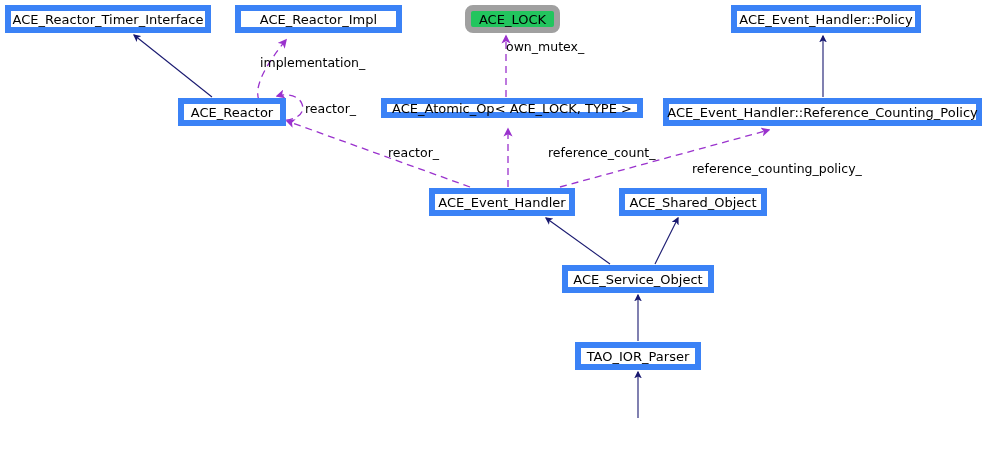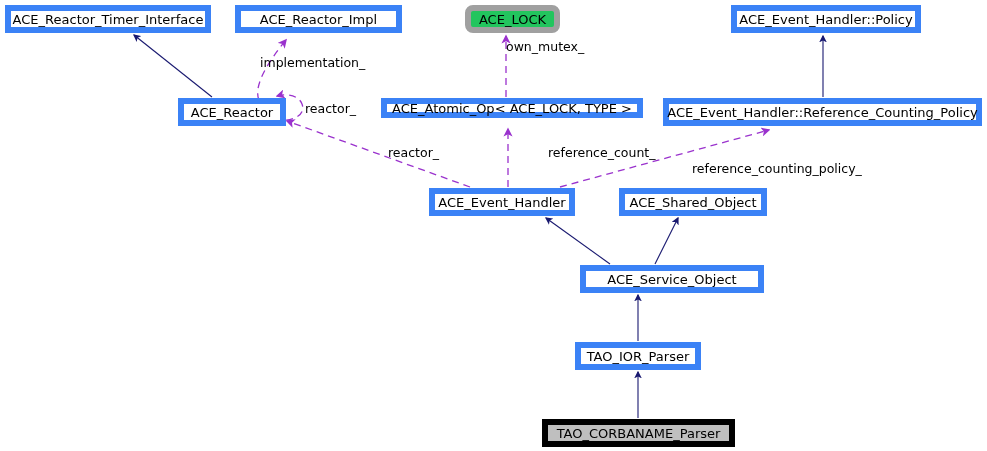--- a/index.html
+++ b/index.html
@@ -130,31 +130,28 @@
   </div>
 
   <div class="node" style="left:429px; top:188px; width:146px; height:28px;">
     <span class="node-label">ACE_Event_Handler</span>
   </div>
 
   <div class="node" style="left:607px; top:188px; width:148px; height:28px;margin-left:12px;">
     <span class="node-label">ACE_Shared_Object</span>
   </div>
 
-  <div class="node" style="left:580px; top:265px; width:184px; height:28px;">
+  <div class="node" style="left:562px; top:265px; width:152px; height:28px;">
     <span class="node-label">ACE_Service_Object</span>
   </div>
 
   <div class="node" style="left:575px; top:342px; width:126px; height:28px;">
     <span class="node-label">TAO_IOR_Parser</span>
   </div>
 
-  <div class="node gray-fill" style="left:542px; top:419px; width:193px; height:28px;">
-    <span class="node-label">TAO_CORBANAME_Parser</span>
-  </div>
 
   <div class="edge-label" style="left:260px; top:57px;">implementation_</div>
 
   <div class="edge-label" style="left:305px; top:103px;">reactor_</div>
 
   <div class="edge-label" style="left:388px; top:147px;">reactor_</div>
 
   <div class="edge-label" style="left:506px; top:41px;">own_mutex_</div>
 
   <div class="edge-label" style="left:508px; top:147px;margin-left:40px;">reference_count_</div>

